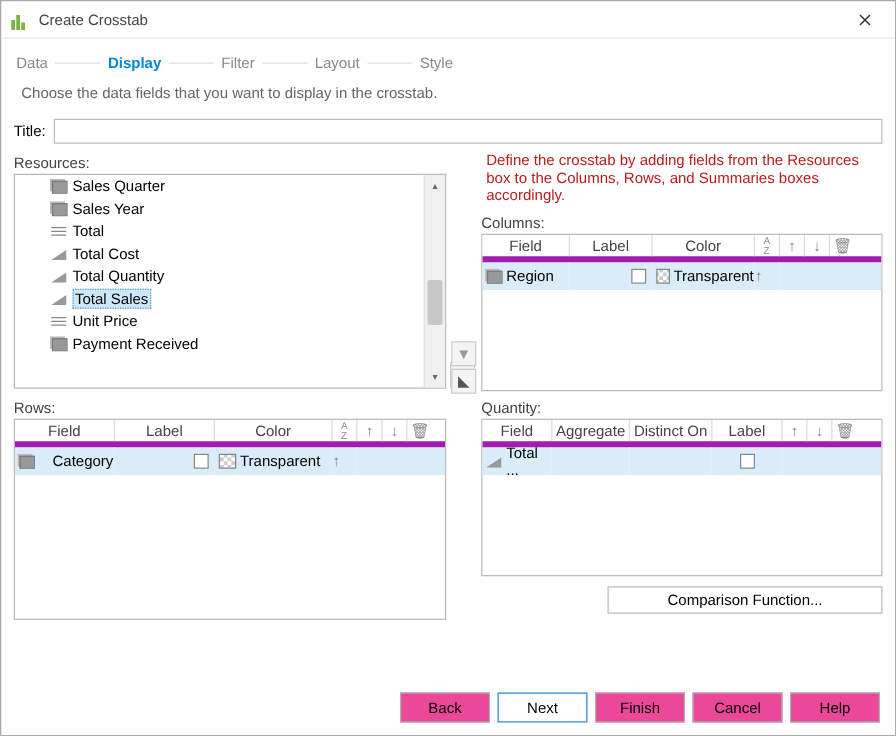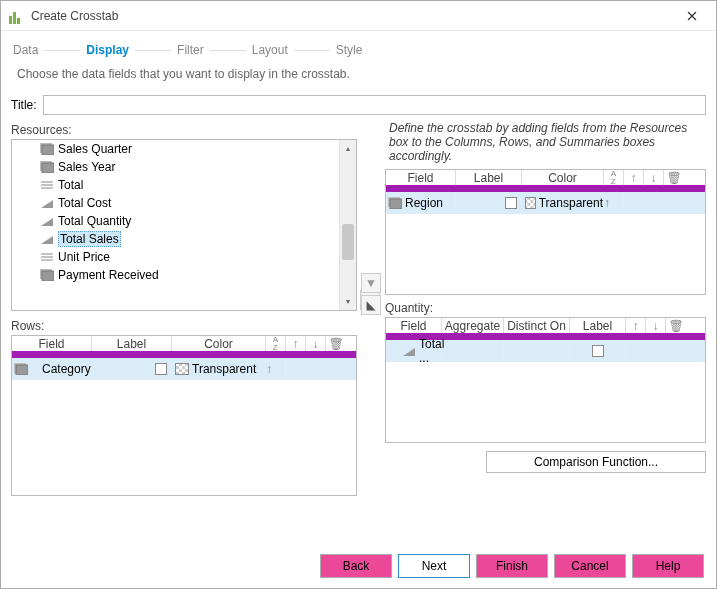--- a/index.html
+++ b/index.html
@@ -16,39 +16,39 @@
   .steps .step.active { color:#0288d1; font-weight:bold; }
   .steps .sep { flex:0 0 36px; height:1px; background:#ddd; }
   .helptext { color:#666; padding: 6px 14px 14px 16px; }
   .body { padding: 0 10px; }
   .title-row { display:flex; align-items:center; gap:6px; margin-bottom:6px;}
   .title-row input { flex:1; height:20px; border:1px solid #bbb; padding:0 4px; }
   .panels { display:flex; gap:28px; }
   .left-col { width: 346px; display:flex; flex-direction:column; }
   .right-col { flex:1; display:flex; flex-direction:column; }
   .section-label { color:#444; margin-bottom:2px; margin-top:2px; }
-  .instr { color:#404040; margin-bottom:6px; padding-left:4px;font-style:italic; }
+  .instr { color:#b91c1c; margin-bottom:6px; padding-left:4px; }
   .resources { border:1px solid #bbb; height:172px; position:relative; display:flex; }
   .res-list { flex:1; overflow:hidden; padding-left:26px; }
   .res-item { display:flex; align-items:center; height:18px; gap:4px; padding-left:2px; }
   .res-item.selected span.txt { background:#cde8f9; border:1px dotted #5a9bd4; padding:0 1px; }
   .scrollbar { width:17px; background:#f0f0f0; border-left:1px solid #e2e2e2; position:relative; }
   .scroll-btn { height:17px; display:flex; align-items:center; justify-content:center; color:#666; font-size:8px; }
   .scroll-thumb { position:absolute; left:2px; right:2px; top:84px; height:36px; background:#c8c8c8; border-radius:2px; }
   .arrow-stack { position:absolute; right:-24px; width:20px; display:flex; flex-direction:column; gap:2px; }
   .arrow-stack.res { top:150px; }
   .arrow-stack.rows { top:-2px; right:-24px; }
   .arrow-btn { width:20px; height:20px; border:1px solid #ccc; display:flex; align-items:center; justify-content:center; background:#f4f4f4; font-size:10px; color:#999; }
   .arrow-btn.dark { color:#555; }
   .caption-row { display:flex; align-items:center; justify-content:space-between; }
   .box { border:1px solid #bbb; background:#fff; }
   .cols-box { height:126px; }
   .rows-box { height:161px; position:relative; }
   .sum-box { height:126px; }
-  .thead { display:flex; border-bottom:7px solid #a21caf; height:22px; background:#fff; }
+  .thead { display:flex; border-bottom:5px solid #a21caf; height:22px; background:#fff; }
   .thead .th { border-right:1px solid #ddd; display:flex; align-items:center; justify-content:center; color:#444; }
   .thead .tbtn { width:20px; display:flex; align-items:center; justify-content:center; border-right:1px solid #ddd; color:#888; font-size:10px; }
   .trow { display:flex; height:22px; background:#d9ecf8; align-items:center; }
   .trow .td { display:flex; align-items:center; border-right:1px solid #e3eef6; height:100%; }
   .icon-stack, .icon-calc, .icon-num { display:inline-flex; width:14px; height:12px; align-items:center; justify-content:center; }
   .icon-stack svg, .icon-calc svg, .icon-num svg { width:14px; height:12px; }
   .chk { width:12px; height:12px; border:1px solid #888; background:#fff; display:inline-block; }
   .colorbox { width:14px; height:12px; display:inline-flex; border:1px solid #888; }
   .colorbox.transp { background: repeating-conic-gradient(#ccc 0% 25%, #fff 0% 50%) 50% / 6px 6px; }
   .sortarrow { color:#888; text-align:center; width:20px; }
@@ -234,20 +234,21 @@
               <span>Transparent</span>
             </div>
           <div class="td sortarrow">↑</div>
         </div>
       </div>
     </div>
 
     <div class="right-col">
       <div class="instr">Define the crosstab by adding fields from the Resources box to the Columns, Rows, and Summaries boxes accordingly.</div>
 
+      <div class="section-label">Columns:</div>
       <div class="box cols-box">
         <div class="thead">
           <div class="th" style="width:70px">Field</div>
           <div class="th" style="width:66px">Label</div>
           <div class="th" style="width:82px">Color</div>
           <div class="tbtn">
               <span style="font-size:8px;line-height:8px;">A<br>Z</span>
             </div>
           <div class="tbtn">
               <span>↑</span>
@@ -291,21 +292,21 @@
               <span>↑</span>
             </div>
           <div class="tbtn">
               <span>↓</span>
             </div>
           <div class="tbtn" style="border-right:none">
               <span>🗑</span>
             </div>
         </div>
         <div class="trow">
-          <div class="td" style="width:56px;padding-left:16px;gap:3px;">
+          <div class="td" style="width:56px;padding-left:2px;gap:3px;">
               <span class="icon-calc">
                 <svg viewBox="0 0 14 12">
                   <polygon points="1,11 13,11 13,3" fill="#999"></polygon>
                 </svg>
               </span>
               <span>Total ...</span>
             </div>
           <div class="td" style="width:62px"></div>
           <div class="td" style="width:66px"></div>
           <div class="td" style="width:56px;justify-content:center;">

